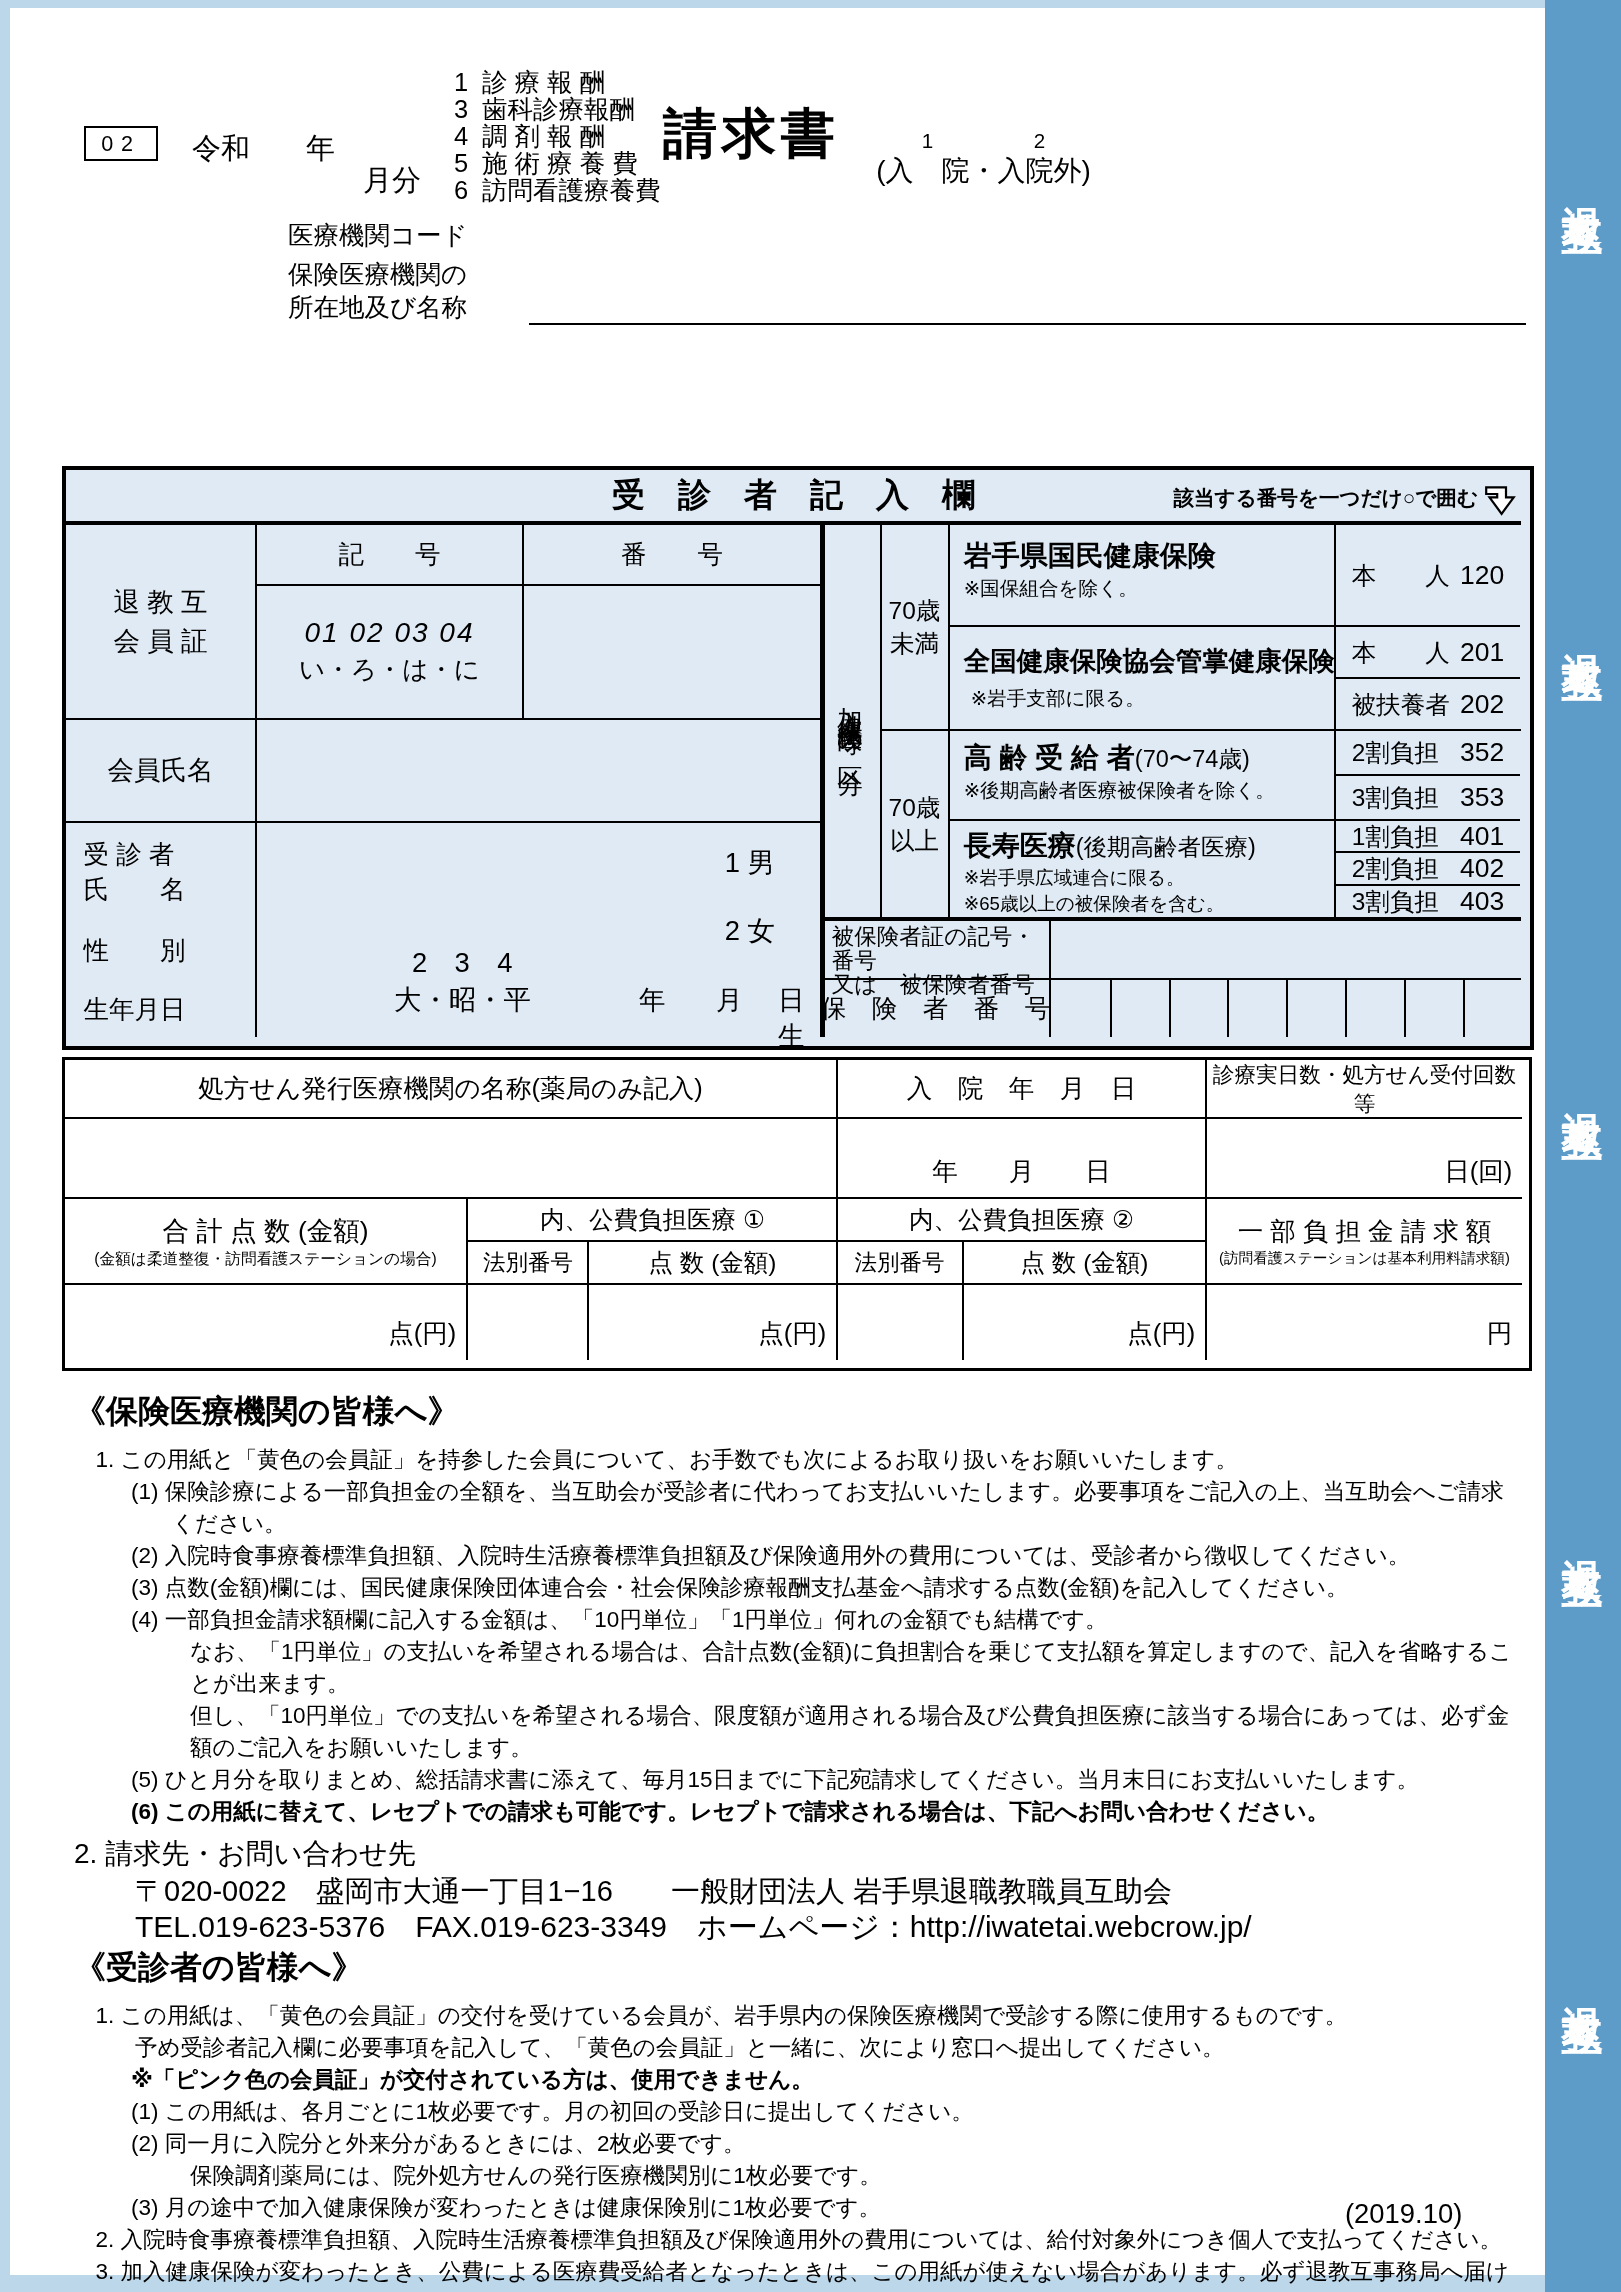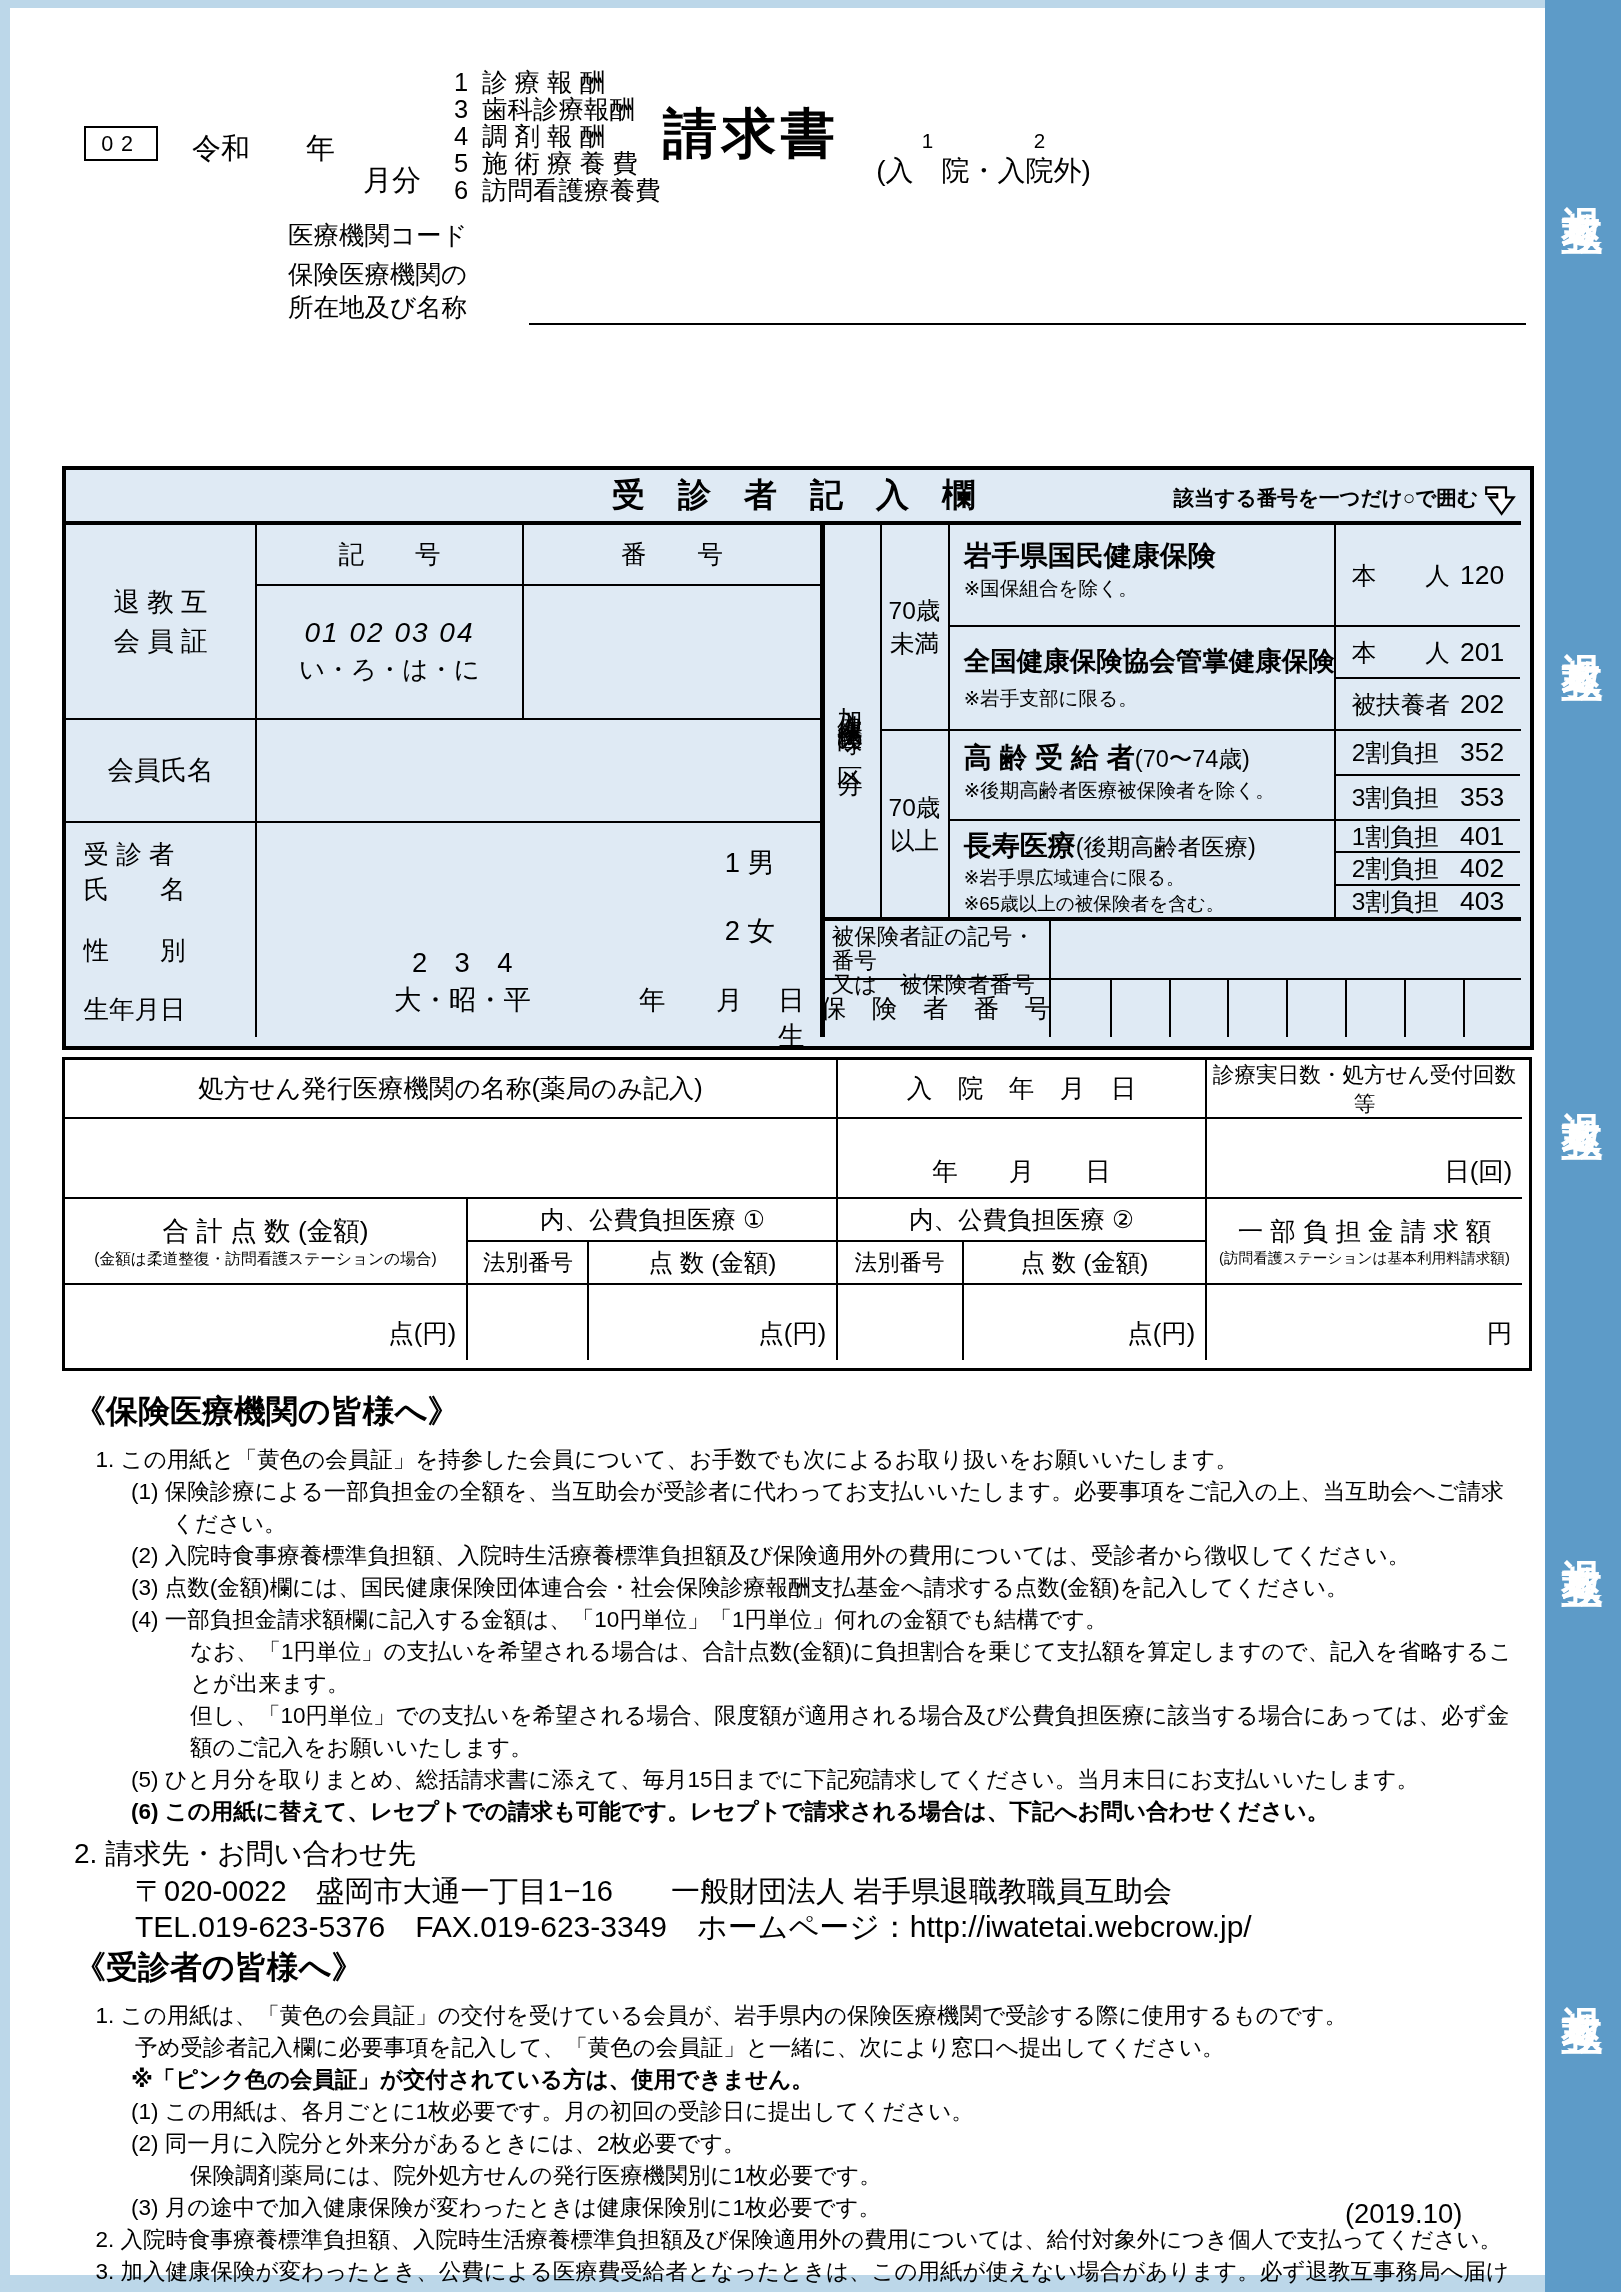--- a/index.html
+++ b/index.html
@@ -170,21 +170,21 @@
         <div>70歳</div>
         <div>以上</div>
       </div>
 
       <div class="cell" style="left:884px;top:55px;width:384px;height:100px;padding:11.8px 0 0 13.7px;">
         <div class="ins-name" style="font-size:28px;">岩手県国民健康保険</div>
         <div class="small-note">※国保組合を除く。</div>
       </div>
       <div class="cell" style="left:884px;top:157px;width:384px;height:102px;padding:15.7px 0 0 13.7px;">
         <div class="ins-name" style="font-size:26.5px;">全国健康保険協会管掌健康保険</div>
-        <div class="small-note" style="margin-top:5.9px;">※岩手支部に限る。</div>
+        <div class="small-note" style="margin-top:5.9px;margin-left:7px;">※岩手支部に限る。</div>
       </div>
       <div class="cell" style="left:884px;top:261px;width:384px;height:88px;padding:7.8px 0 0 13.7px;">
         <div><span class="ins-name" style="font-size:28px;">高 齢 受 給 者</span><span style="font-size:23.5px;">(70〜74歳)</span></div>
         <div class="small-note">※後期高齢者医療被保険者を除く。</div>
       </div>
       <div class="cell" style="left:884px;top:351px;width:384px;height:96px;padding:5.9px 0 0 13.7px;">
         <div><span class="ins-name" style="font-size:28px;">長寿医療</span><span style="font-size:23.5px;">(後期高齢者医療)</span></div>
         <div class="small-note" style="font-size:18.6px;">※岩手県広域連合に限る。</div>
         <div class="small-note" style="font-size:18.6px;">※65歳以上の被保険者を含む。</div>
       </div>

